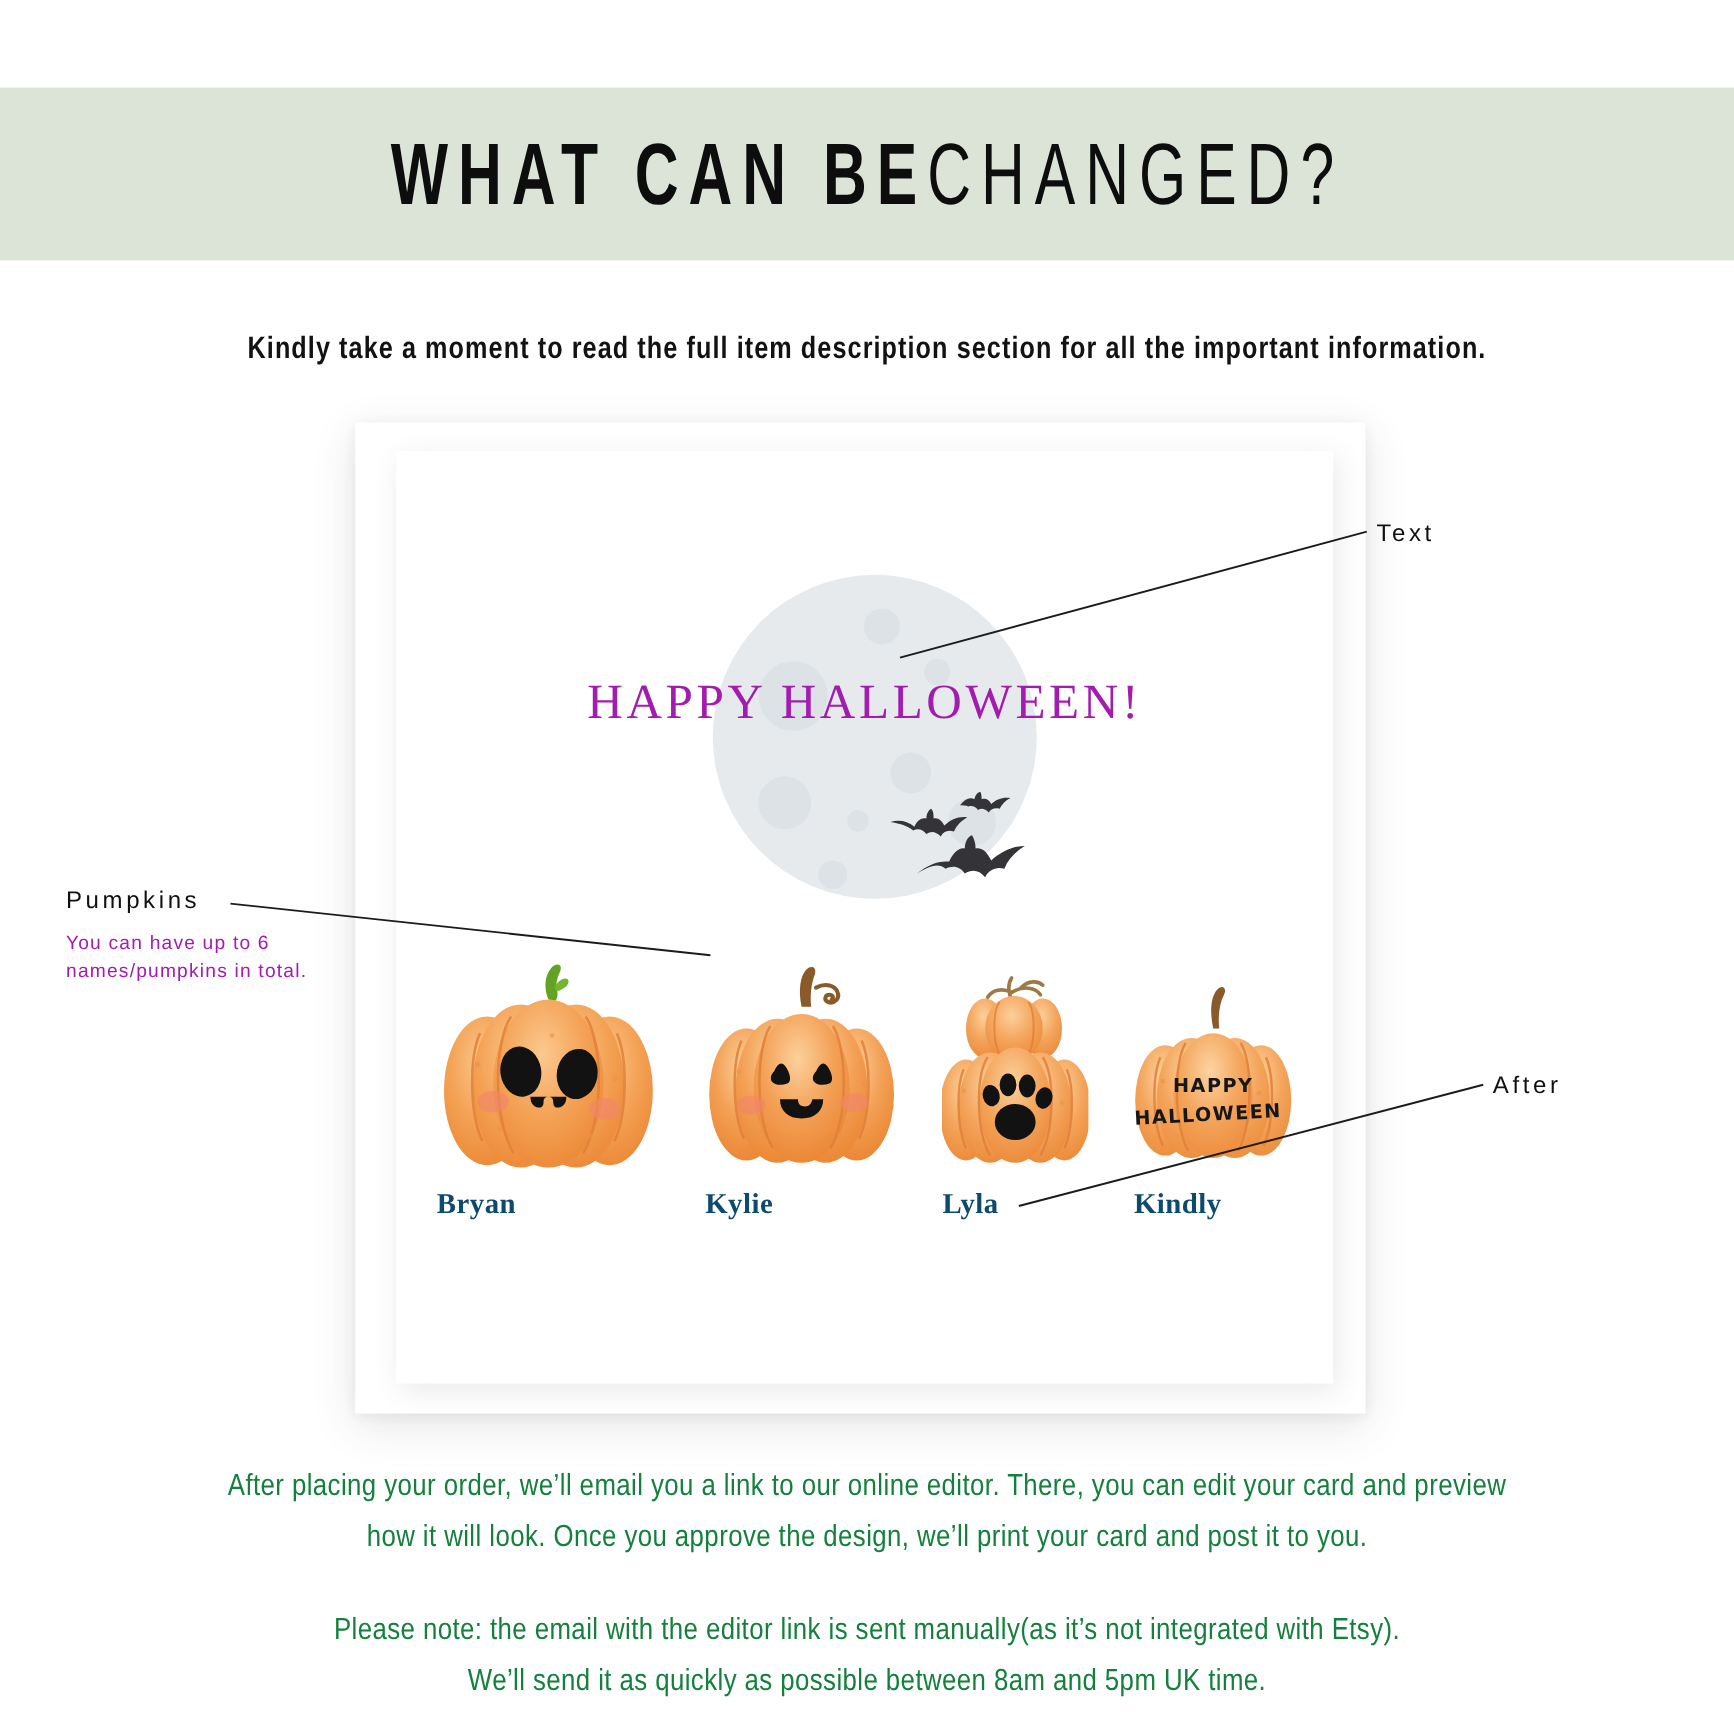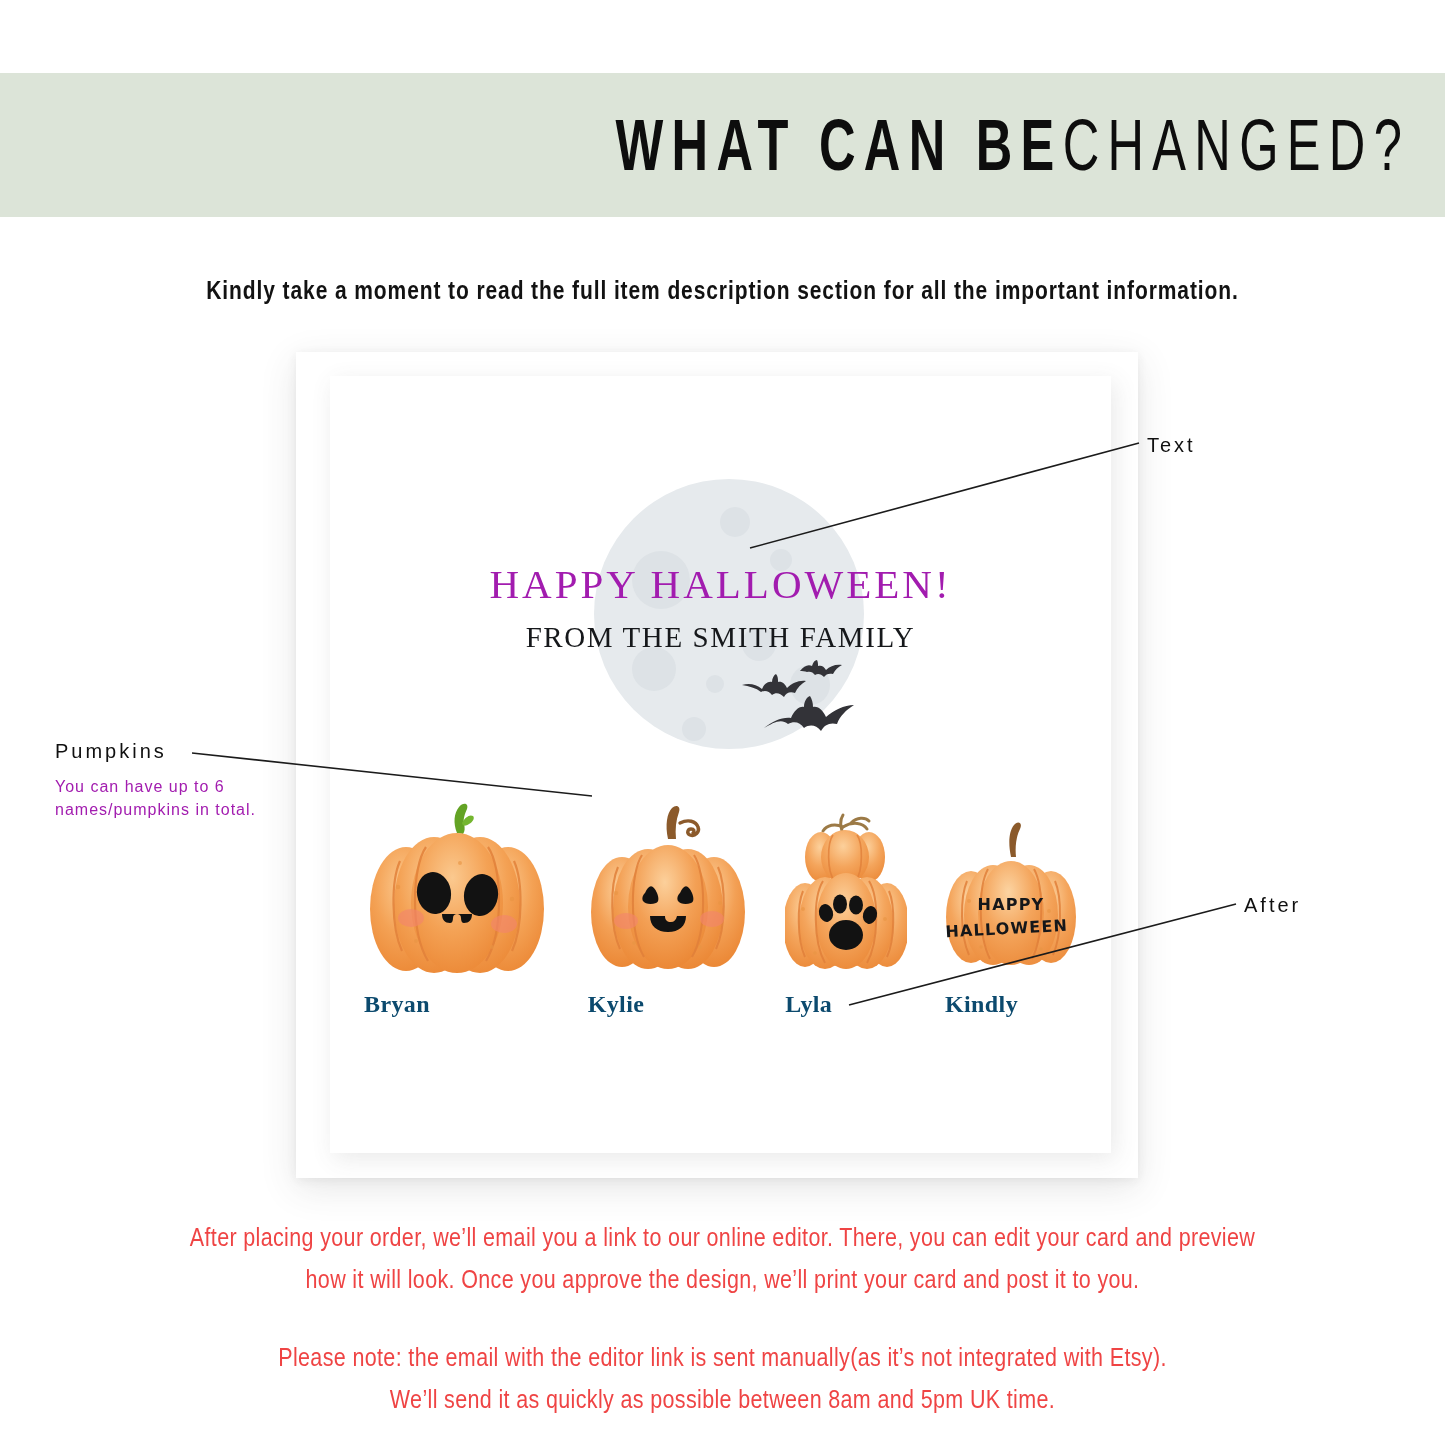--- a/index.html
+++ b/index.html
@@ -18,21 +18,21 @@
   
   .header-band {
     position: absolute;
     left: 0;
     top: 73px;
     width: 1445px;
     height: 144px;
     background: #dce4d8;
     display: flex;
     align-items: center;
-    justify-content: flex-end;
+    justify-content: center;
   }
   .header-title {
     font-family: "Liberation Sans", sans-serif;
     font-size: 55px;
     line-height: 1;
     color: #0d0d0d;
     white-space: nowrap;
     transform: scaleY(1.32) scaleX(0.92);
     transform-origin: center center;
   }
@@ -170,21 +170,21 @@
     width: 1445px; height: 1445px;
     pointer-events: none;
   }
 
   
   .footer-block {
     position: absolute;
     left: 0;
     width: 1445px;
     text-align: center;
-    color: #ef4444;
+    color: #15803d;
   }
   .footer-p1 { top: 1213px; }
   .footer-p2 { top: 1333px; text-align: center; }
   .footer-line {
     font-size: 21.5px;
     letter-spacing: 0.35px;
     line-height: 42px;
     transform: scaleY(1.18);
     transform-origin: center top;
   }
@@ -210,21 +210,20 @@
     <div class="crater" style="left:176px; top:70px;  width:22px; height:22px;"></div>
     <div class="crater" style="left:38px;  top:168px; width:44px; height:44px;"></div>
     <div class="crater" style="left:112px; top:196px; width:18px; height:18px;"></div>
     <div class="crater" style="left:148px; top:148px; width:34px; height:34px;"></div>
     <div class="crater" style="left:196px; top:186px; width:40px; height:40px;"></div>
     <div class="crater" style="left:88px;  top:238px; width:24px; height:24px;"></div>
   </div>
 
   <div class="card-text-block">
     <div class="card-heading">HAPPY HALLOWEEN!</div>
-    <div class="card-subheading">FROM THE SMITH FAMILY</div>
   </div>
 
   <div class="bats">
     <svg width="130" height="90" viewBox="0 0 130 90" xmlns="http://www.w3.org/2000/svg">
       <g fill="#333338">
 
         <path d="M60 17 c4 -5 8 -7 12 -5 c1 -4 3 -6 5 -6 c1 2 1 4 1 6 c3 -1 6 0 8 4 c4 -4 10 -6 16 -5 c-4 2 -7 5 -9 9 c-4 -1 -7 0 -9 3 c-3 -3 -6 -4 -9 -2 c-2 -3 -5 -4 -8 -3 c-2 -1 -5 -1 -7 -1 z"></path>
 
         <path d="M2 31 c7 -2 14 -1 20 4 c2 -5 6 -8 10 -7 c0 -4 2 -7 4 -8 c2 2 2 5 2 8 c4 -1 7 2 9 6 c5 -5 12 -8 19 -7 c-5 3 -9 7 -11 12 c-5 -2 -9 0 -11 4 c-4 -4 -8 -5 -12 -2 c-3 -4 -7 -5 -11 -3 c-5 -4 -12 -6 -19 -7 z"></path>
 

